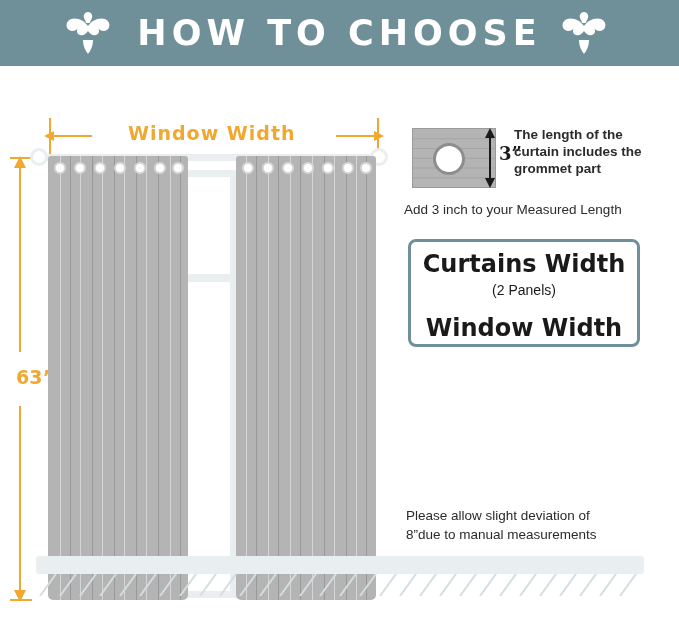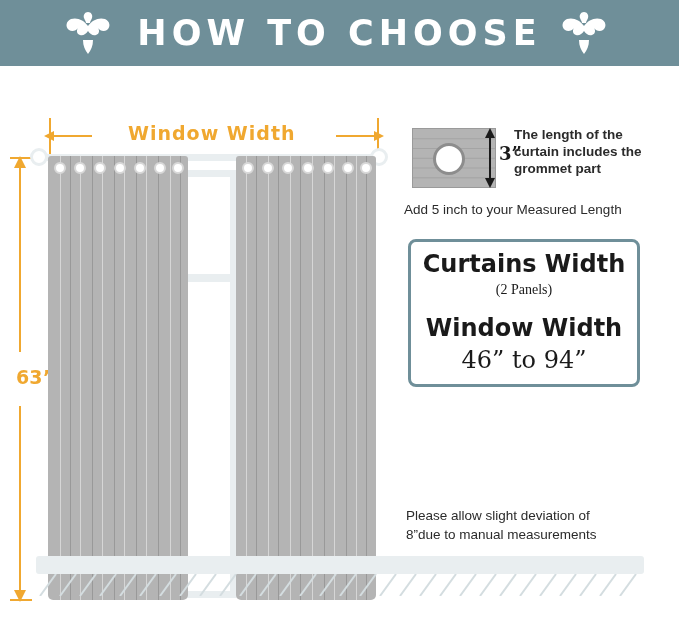--- a/index.html
+++ b/index.html
@@ -263,21 +263,21 @@
     font-family: "DejaVu Sans", sans-serif;
   }
   .card-value {
     font-size: 24px;
     padding-top: 2px;
     font-family: "DejaVu Serif", serif;
   }
   .card-sub {
     font-size: 14px;
     padding-bottom: 8px;
-    font-family: Liberation Serif, serif;
+    font-family: Liberation Sans, sans-serif;
   }
   .card-band {
     background: #6f8f99;
     color: #ffffff;
     font-size: 20px;
     font-weight: bold;
     letter-spacing: 2px;
     padding: 4px 0;
     font-family: "DejaVu Sans", sans-serif;
   }
@@ -452,27 +452,26 @@
 
     <svg style="position:absolute;left:78px;top:62px;width:16px;height:60px;" viewBox="0 0 16 60">
       <polygon points="8,0 3,10 13,10" fill="#1a1a1a"></polygon>
       <line x1="8" y1="6" x2="8" y2="54" stroke="#1a1a1a" stroke-width="2"></line>
       <polygon points="8,60 3,50 13,50" fill="#1a1a1a"></polygon>
     </svg>
     <div class="three-inch">3”</div>
 
     <div class="detail-text">The length of the curtain includes the grommet part</div>
 
-    <div class="add3">Add 5 inch to your Measured Length</div>
+    <div class="add3">Add 3 inch to your Measured Length</div>
 
     <div class="card">
       <div class="card-row card-title">Curtains Width</div>
       <div class="card-row card-sub">(2 Panels)</div>
       <div class="card-row card-title2">Window Width</div>
-      <div class="card-row card-range">46” to 94”</div>
     </div>
 
     <div class="note">
       <div>Please allow slight deviation of</div>
       <div>8”due to manual measurements</div>
     </div>
   </div>
 
 </div>
 

